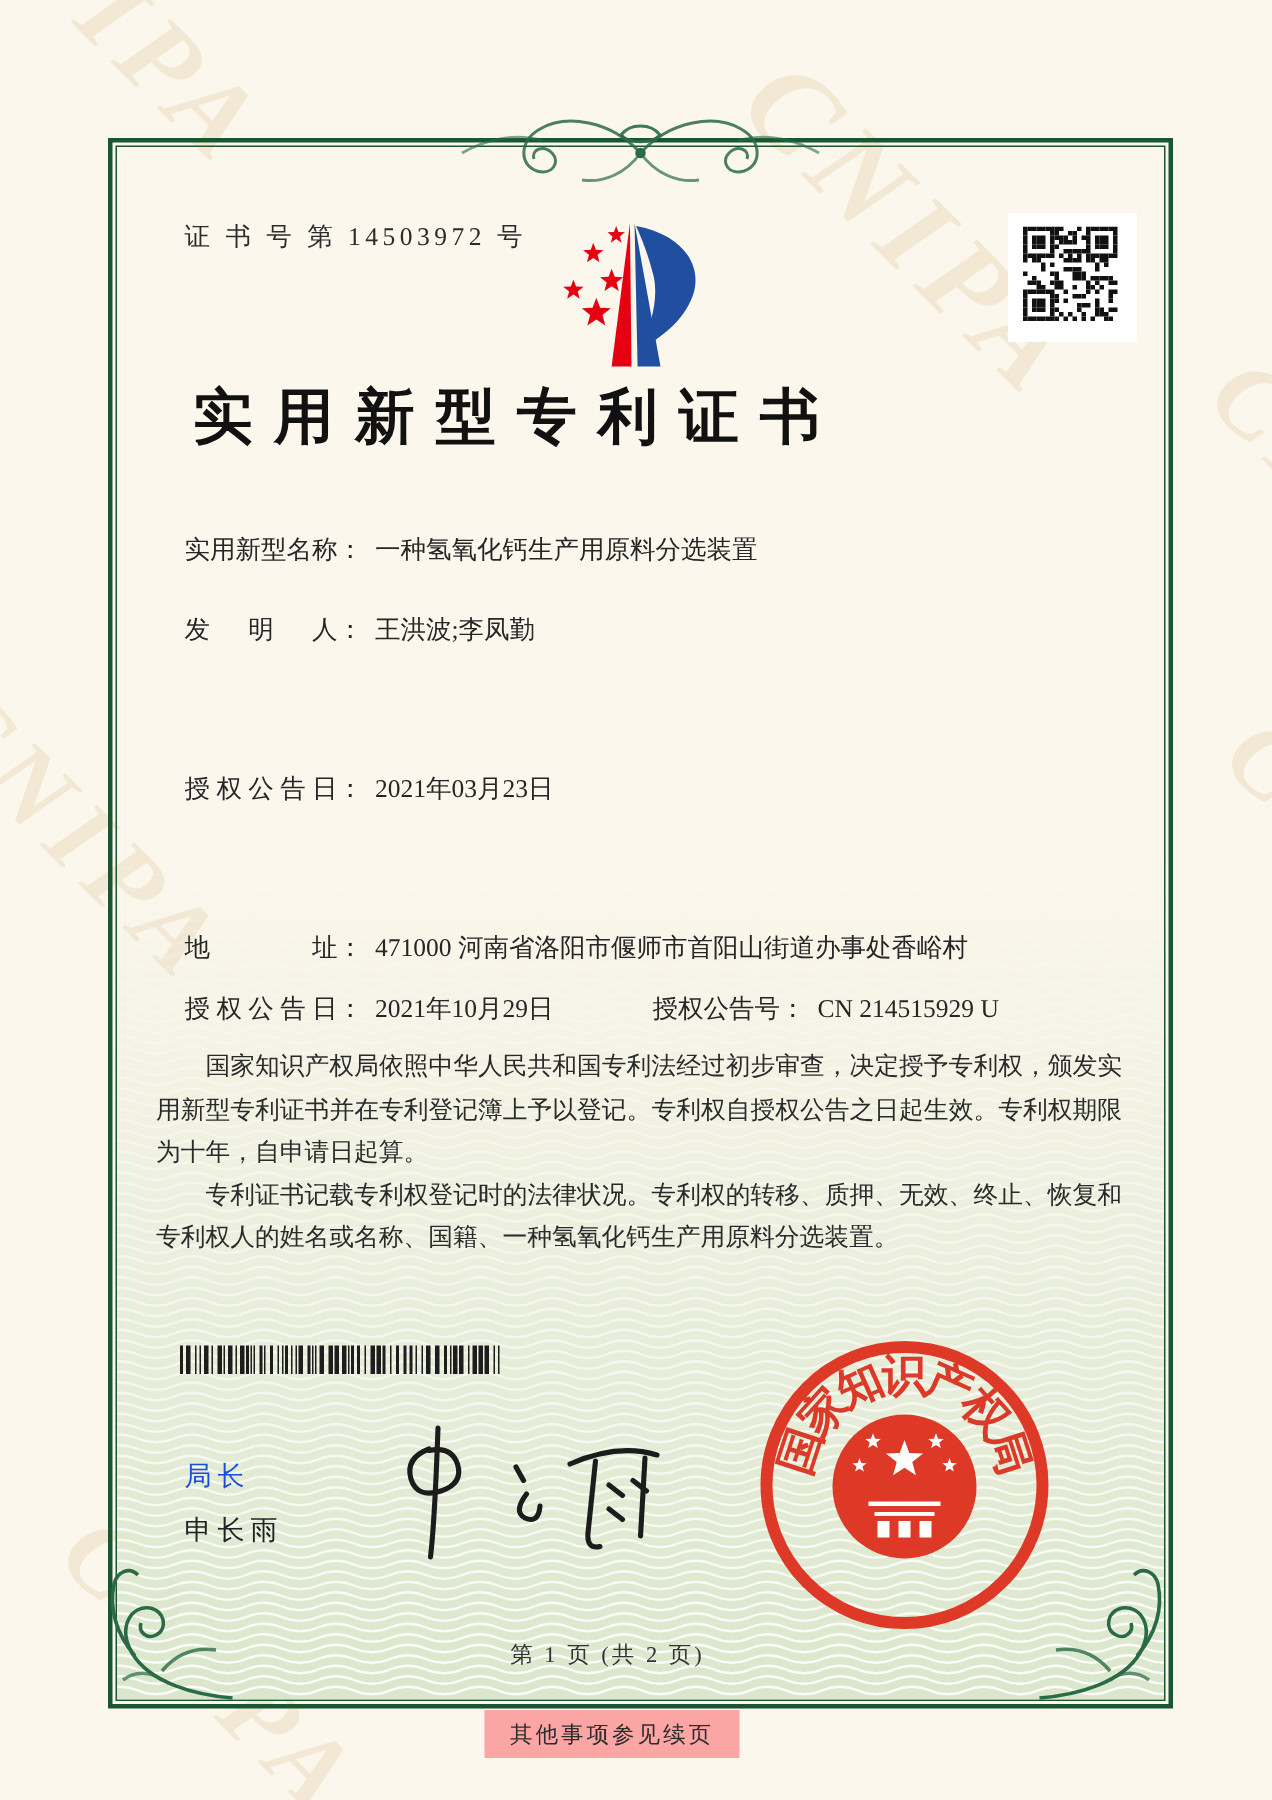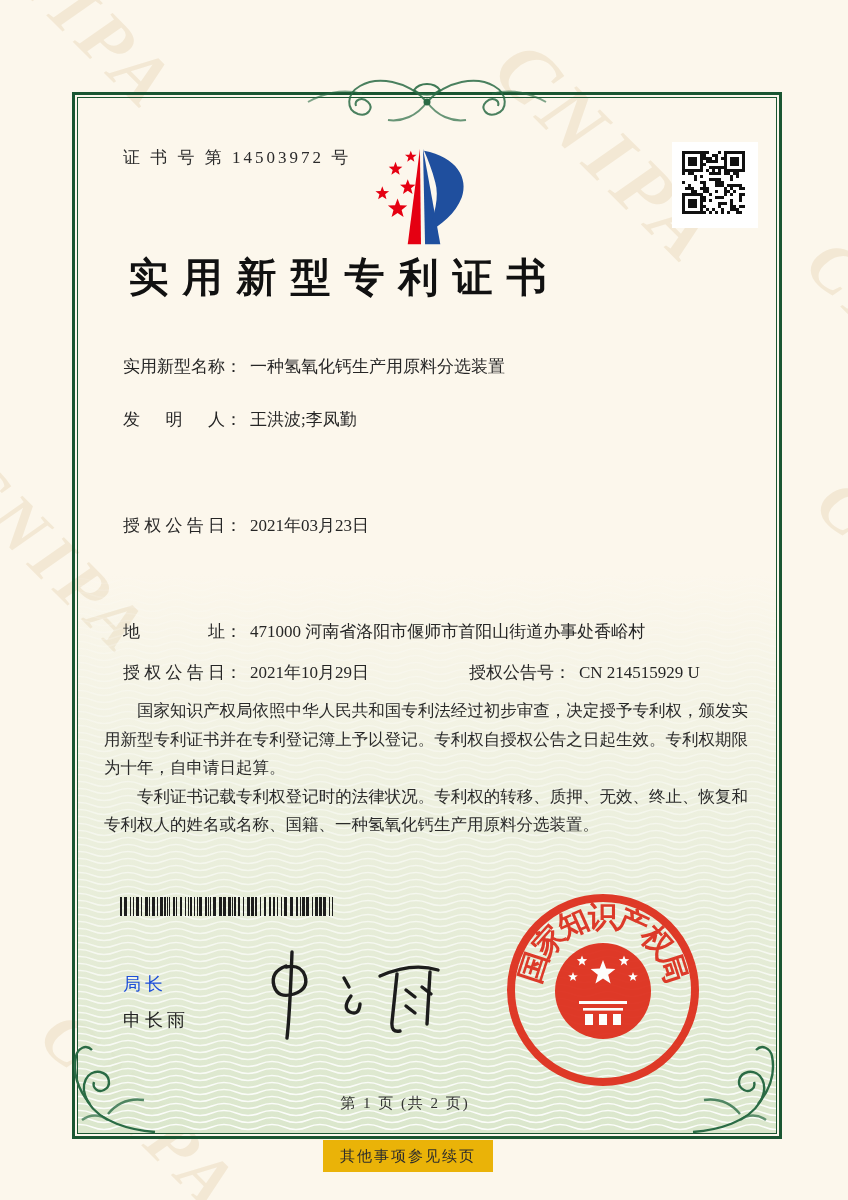--- a/index.html
+++ b/index.html
@@ -27,21 +27,21 @@
   .qr-pad{position:absolute;left:672px;top:142px;width:86px;height:86px;background:#fff;}
   #qr{position:absolute;left:10px;top:9px;}
   .logo{position:absolute;left:366px;top:142px;}
   .title{position:absolute;left:0;width:689px;top:250px;text-align:center;
          font-size:40px;font-weight:700;letter-spacing:14px;color:#111;}
 
   
   .row{position:absolute;left:123px;font-size:17px;color:#262626;white-space:nowrap;}
   .flabel{display:inline-block;width:6em;text-align:justify;text-align-last:justify;}
   .fval{margin-left:8px;}
-  .grant-no{position:absolute;left:346px;}
+  .grant-no{position:absolute;left:312px;}
 
   
   .body-text{position:absolute;left:104px;top:697px;width:644px;
              font-size:16.5px;line-height:28.5px;color:#2a2a2a;text-align:justify;}
   .body-text p{margin:0;text-indent:2em;}
 
   
   #barcode{position:absolute;left:120px;top:897px;width:217px;height:19px;font-size:0;line-height:0;}
   #barcode span{display:inline-block;height:100%;background:#1d1d1d;}
   #barcode i{display:inline-block;height:100%;}
@@ -53,21 +53,21 @@
 
   
   .seal{position:absolute;left:500px;top:887px;opacity:.93;}
   .seal text{font-family:"Liberation Serif","DejaVu Serif",serif;font-weight:700;}
   .seal-date{position:absolute;left:518px;top:1036px;width:190px;font-size:17px;
              letter-spacing:1px;color:#33241c;white-space:nowrap;}
 
   
   .page-num{position:absolute;left:290px;top:1094px;width:230px;text-align:center;
             font-size:15px;letter-spacing:2px;color:#333;}
-  .note-box{position:absolute;left:323px;top:1140px;width:170px;height:32px;background:#eab308;
+  .note-box{position:absolute;left:323px;top:1140px;width:170px;height:32px;background:#fca5a5;
             display:flex;align-items:center;justify-content:center;
             font-size:15px;letter-spacing:2px;color:#2c2c2c;}
 </style>
 </head>
 <body>
 
 <div class="page">
 
   <div class="wm" style="left:-58px;top:-36px;font-size:74px;">CNIPA</div>
   <div class="wm" style="left:468px;top:108px;font-size:80px;">CNIPA</div>

